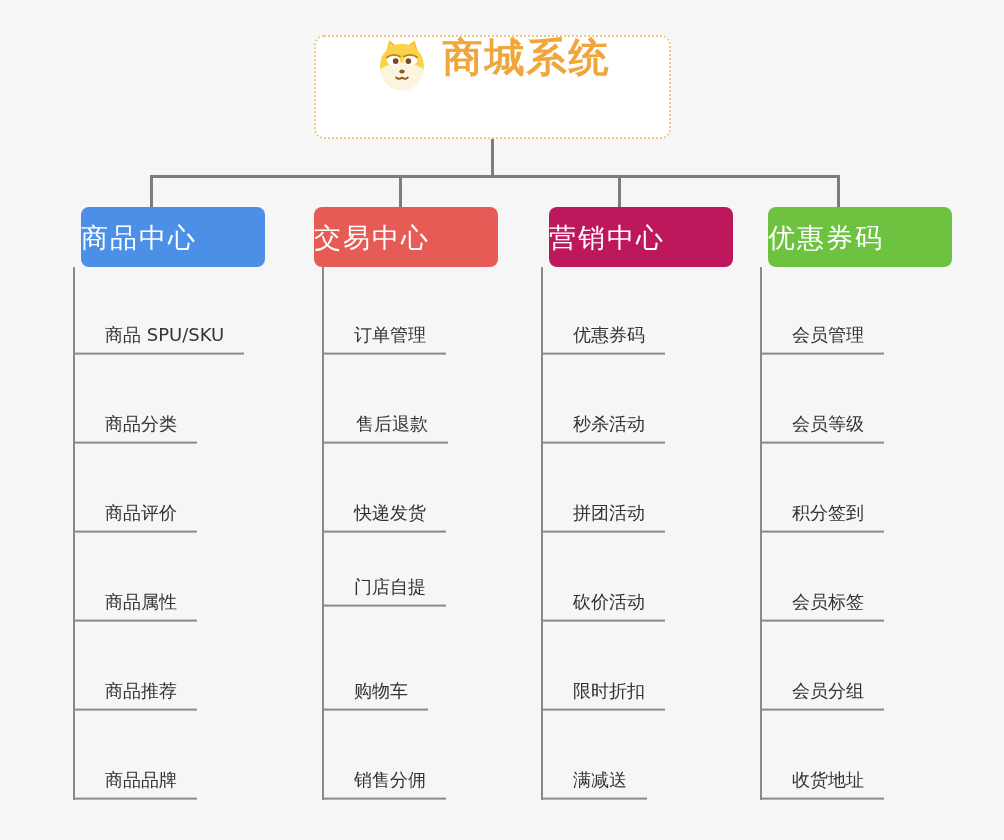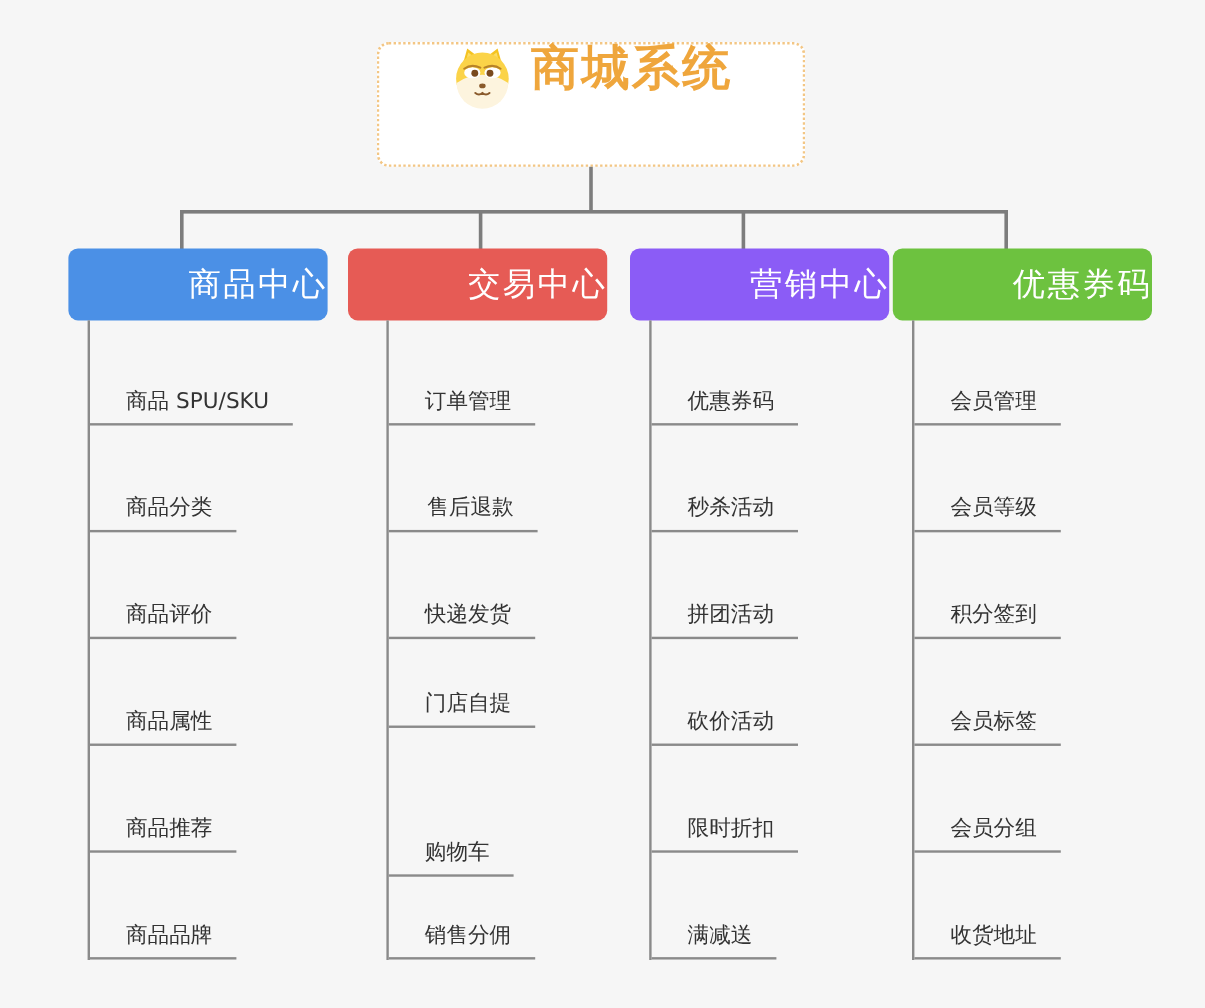--- a/index.html
+++ b/index.html
@@ -46,25 +46,26 @@
   }
   .dog-icon{width:54px;height:54px;display:inline-block;}
   
   .connector{position:absolute;background:var(--connector);}
   .v-line{width:3px;}
   .h-line{height:3px;}
   
   .branch-box{
     position:absolute;
     top:207px;
-    width:216px; height:60px;
+    width:184px; height:60px;
     border-radius:8px;
     display:flex;
     align-items:center;
-    justify-content:flex-end;
+    justify-content:flex-start;
+    margin-left:24px;
   }
   .branch-label{
     color:var(--branch-text);
     font-size:27px;
     letter-spacing:2px;
     line-height:1;
   }
   
   .column{
     position:absolute;
@@ -132,25 +133,25 @@
       </div>
       <div class="connector v-line" style="left: 398.5px; top: 175px; height: 34px;"></div>
       <div class="branch-box" style="left: 290px; background: rgb(230, 91, 85);">
         <span class="branch-label">交易中心</span>
       </div>
       <div class="column" style="left: 322px;">
         <div class="leaf" style="top: 88px;">订单管理</div>
         <div class="leaf" style="top: 177px; padding-left: 32px;">售后退款</div>
         <div class="leaf" style="top: 266px;">快递发货</div>
         <div class="leaf" style="top: 340px;">门店自提</div>
-        <div class="leaf" style="top: 444px; margin-top: 20px;">购物车</div>
+        <div class="leaf" style="top: 444px;">购物车</div>
         <div class="leaf" style="top: 533px;">销售分佣</div>
       </div>
       <div class="connector v-line" style="left: 617.5px; top: 175px; height: 34px;"></div>
-      <div class="branch-box" style="left: 525px; background: #8b5cf6;">
+      <div class="branch-box" style="left: 525px; background: #be185d;">
         <span class="branch-label">营销中心</span>
       </div>
       <div class="column" style="left: 541px;">
         <div class="leaf" style="top: 88px;">优惠券码</div>
         <div class="leaf" style="top: 177px;">秒杀活动</div>
         <div class="leaf" style="top: 266px;">拼团活动</div>
         <div class="leaf" style="top: 355px;">砍价活动</div>
         <div class="leaf" style="top: 444px;">限时折扣</div>
         <div class="leaf" style="top: 533px;">满减送</div>
       </div>

